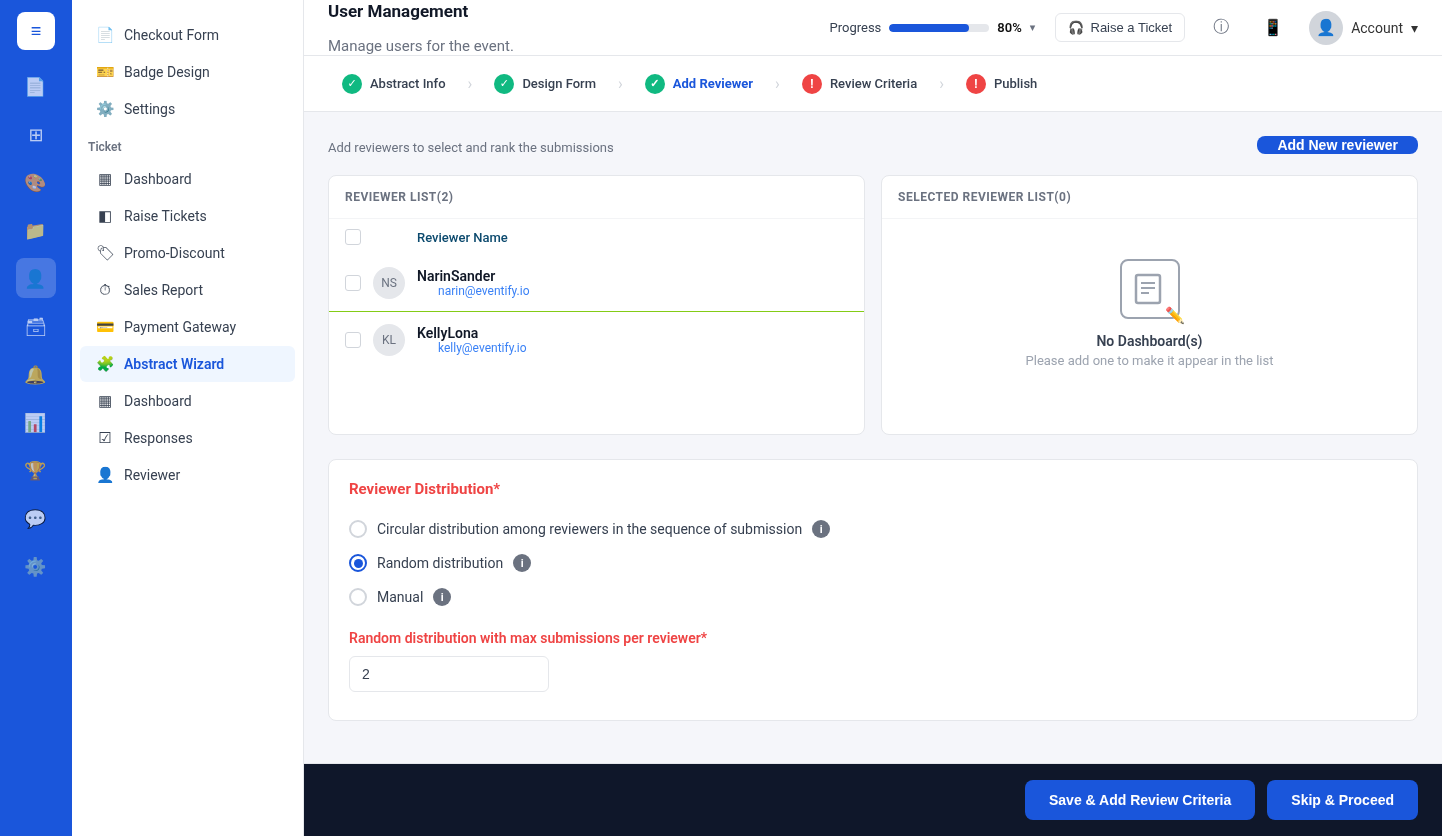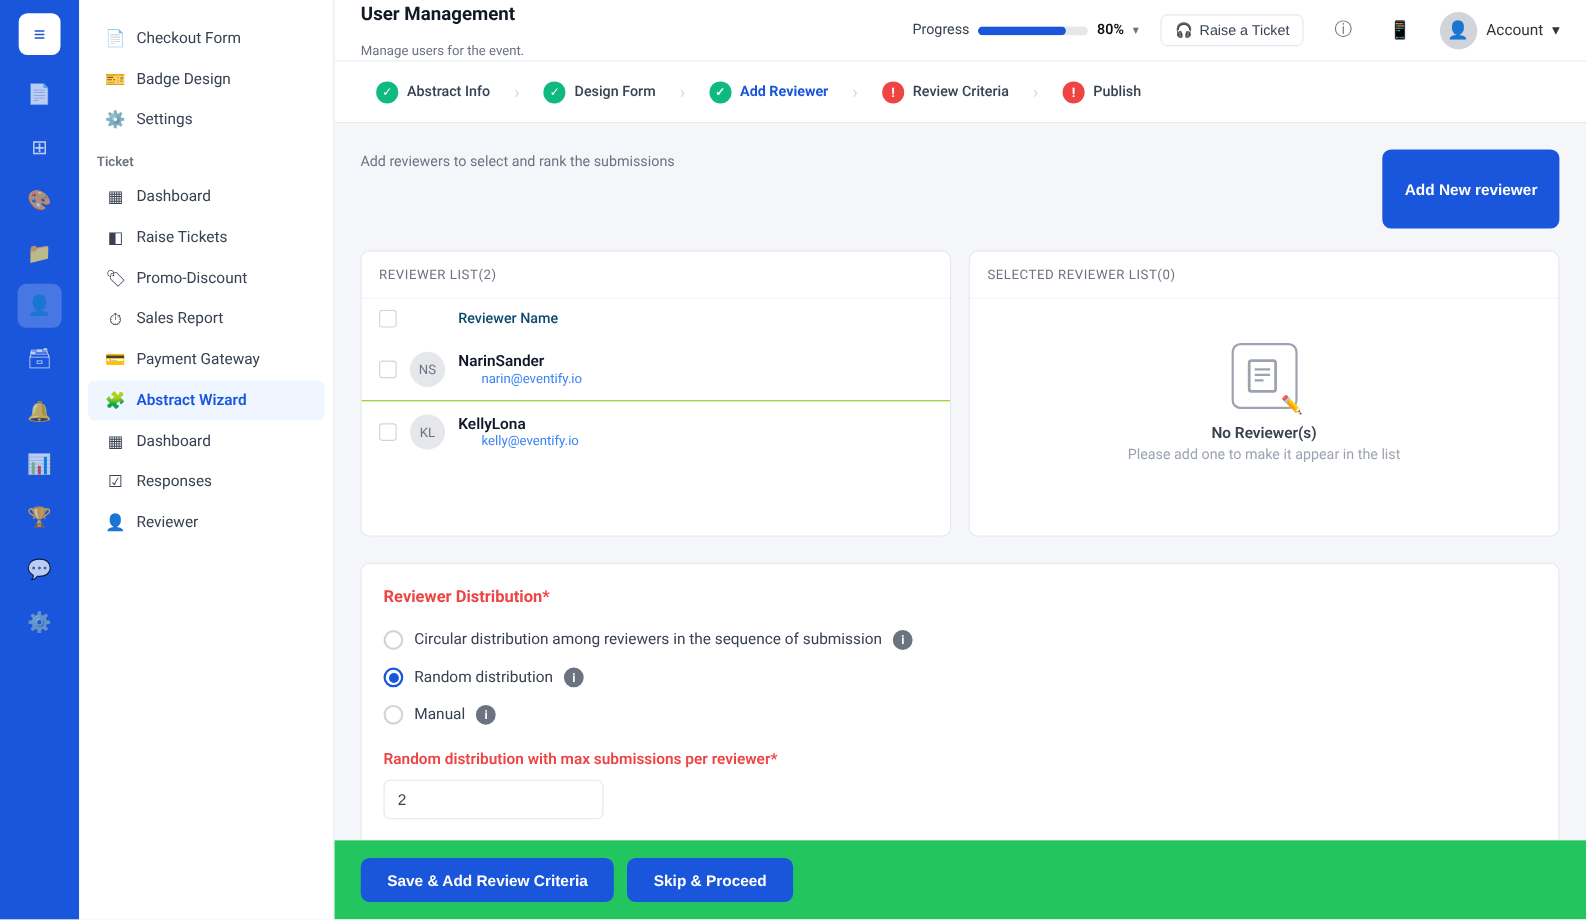--- a/index.html
+++ b/index.html
@@ -77,21 +77,21 @@
       background: white;
       border-bottom: 1px solid #e5e7eb;
       padding: 0 24px;
       height: 56px;
       display: flex;
       align-items: center;
       justify-content: space-between;
       flex-shrink: 0;
     }
     .topbar-left h1 { font-size: 17px; font-weight: 700; color: #111827; }
-    .topbar-left p { font-size: 12px; color: #6b7280; margin-top: 16px; }
+    .topbar-left p { font-size: 15px; color: #6b7280; margin-top: 16px; }
     .topbar-right { display: flex; align-items: center; gap: 20px; }
     .progress-section { display: flex; align-items: center; gap: 8px; font-size: 13px; color: #374151; }
     .progress-bar-wrap { width: 100px; height: 8px; background: #e5e7eb; border-radius: 4px; overflow: hidden; }
     .progress-bar-fill { height: 100%; background: #1a56db; border-radius: 4px; }
     .progress-pct { font-weight: 600; color: #111; }
     .progress-chevron { color: #6b7280; font-size: 11px; }
     .raise-ticket-btn {
       display: flex; align-items: center; gap: 6px;
       font-size: 13px; color: #374151; cursor: pointer;
       border: 1px solid #e5e7eb; border-radius: 6px;
@@ -125,36 +125,36 @@
     
     .page-body { flex: 1; overflow-y: auto; padding: 24px; background: #f5f6fa; }
 
     
     .page-header { display: flex; justify-content: space-between; align-items: flex-start; margin-bottom: 20px; }
     .page-header-left h2 { font-size: 18px; font-weight: 700; color: #111827; }
     .page-header-left p { font-size: 13px; color: #6b7280; margin-top: 4px; }
     .add-new-btn {
       background: #1a56db; color: white;
       border: none; border-radius: 8px;
-      padding: 28px 20px; font-size: 14px; font-weight: 600;
+      padding: 1px 20px; font-size: 14px; font-weight: 600;
       cursor: pointer;
     }
 
     
     .reviewer-lists { display: grid; grid-template-columns: 1fr 1fr; gap: 16px; margin-bottom: 24px; }
     .reviewer-panel {
       background: white;
       border: 1px solid #e5e7eb;
       border-radius: 8px;
       overflow: hidden;
       min-height: 260px;
     }
     .panel-header {
       padding: 14px 16px;
-      font-size: 12px; font-weight: 400; color: #6b7280;
+      font-size: 12px; font-weight: 700; color: #6b7280;
       letter-spacing: 0.5px;
       border-bottom: 1px solid #f3f4f6;
     }
     .reviewer-row {
       display: flex; align-items: center; gap: 12px;
       padding: 12px 16px;
       border-bottom: 1px solid #84cc16;
     }
     .reviewer-row:last-child { border-bottom: none; }
     .reviewer-checkbox {
@@ -232,24 +232,24 @@
     .field-label { font-size: 14px; font-weight: 600; color: #111827; margin-bottom: 10px; }
     .field-label span { color: #ef4444; }
     .text-input {
       width: 200px; padding: 9px 12px;
       border: 1.5px solid #e5e7eb; border-radius: 6px;
       font-size: 14px; color: #374151;
     }
 
     
     .page-footer {
-      background: #22c55e;
+      background: #0f172a;
       border-top: 1px solid #e5e7eb;
       padding: 16px 24px;
-      display: flex; 
+      display: flex; justify-content: flex-end;
       gap: 12px;
       flex-shrink: 0;
     }
     .btn-save {
       background: #1a56db; color: white;
       border: none; border-radius: 8px;
       padding: 12px 24px; font-size: 14px; font-weight: 600;
       cursor: pointer;
     }
     .btn-skip {
@@ -435,21 +435,21 @@
           <div class="empty-state">
             <div class="empty-icon">
               <svg width="32" height="32" viewBox="0 0 32 32" fill="none" xmlns="http://www.w3.org/2000/svg">
                 <rect x="2" y="2" width="24" height="28" rx="2" stroke="#9ca3af" stroke-width="2.5" fill="none"></rect>
                 <line x1="7" y1="10" x2="21" y2="10" stroke="#9ca3af" stroke-width="2"></line>
                 <line x1="7" y1="15" x2="21" y2="15" stroke="#9ca3af" stroke-width="2"></line>
                 <line x1="7" y1="20" x2="15" y2="20" stroke="#9ca3af" stroke-width="2"></line>
               </svg>
               <span style="position:absolute;bottom:-8px;right:-8px;font-size:16px;">✏️</span>
             </div>
-            <h4>No Reviewer(s)</h4>
+            <h4>No Dashboard(s)</h4>
             <p>Please add one to make it appear in the list</p>
           </div>
         </div>
       </div>
 
       <div class="distribution-section">
         <div class="section-title">
           <span>Reviewer Distribution</span><span style="color:#ef4444">*</span>
         </div>
 

